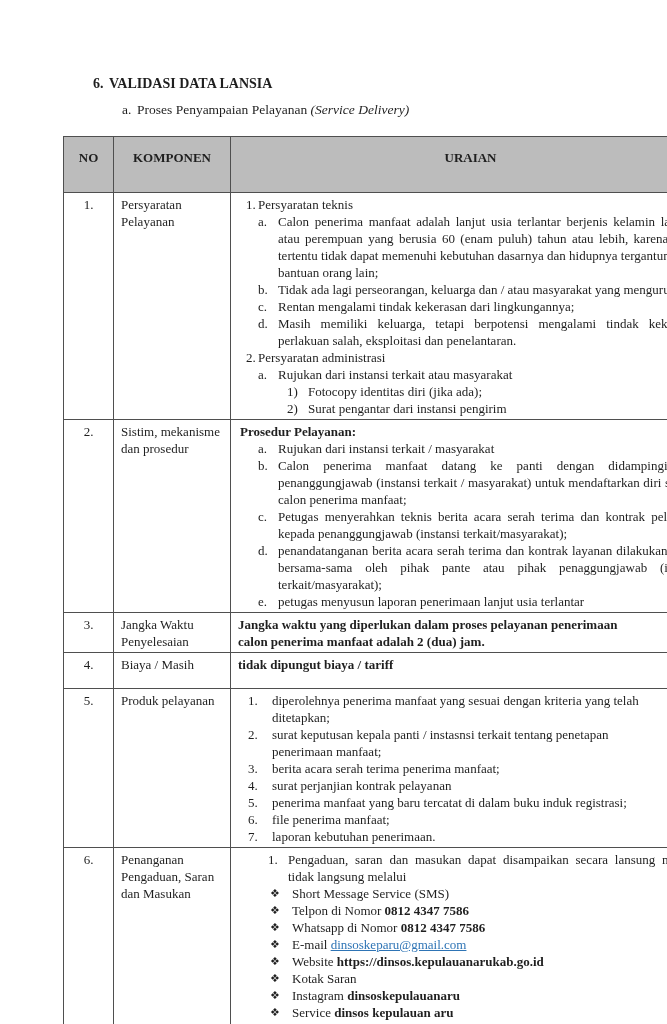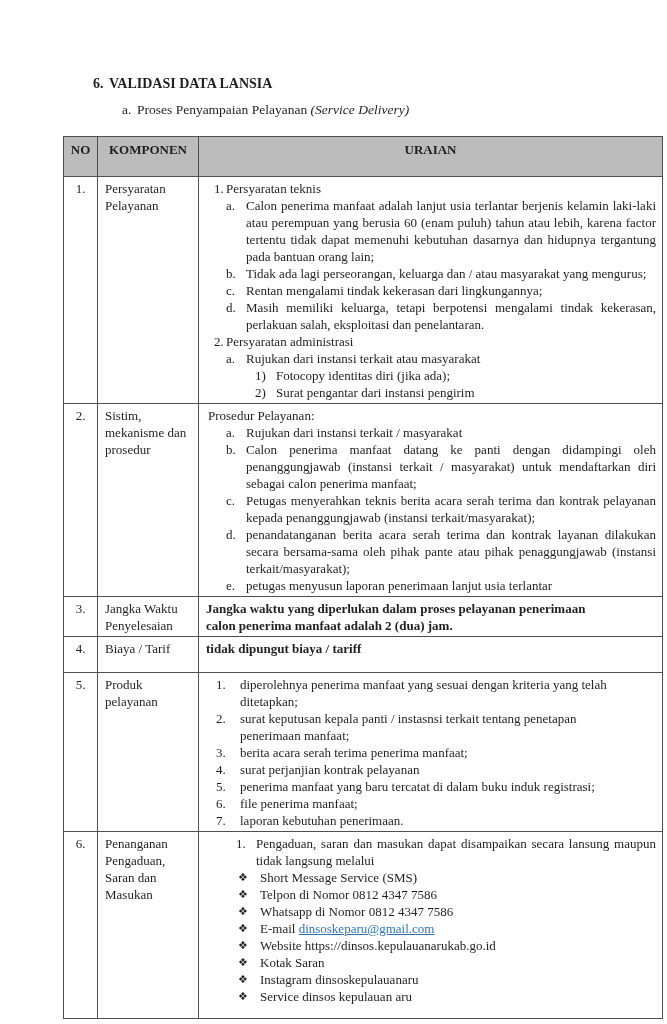--- a/index.html
+++ b/index.html
@@ -40,37 +40,37 @@
   }
   th.c-no{width:25px;}
   th.c-komp{width:92px;}
   th.c-ura{width:455px;}
   thead th{
     background:var(--header-bg);
     font-weight:bold;
     text-align:center;
     height:31px;
     vertical-align:middle;
-    padding:4px;
+    padding:12px;
   }
   tbody tr:nth-child(1){height:210px;}
   tbody tr:nth-child(2){height:168px;}
   tbody tr:nth-child(3){height:30px;}
   tbody tr:nth-child(4){height:36px;}
   tbody tr:nth-child(5){height:152px;}
   tbody tr:nth-child(6){height:187px;}
   td.no{text-align:center;padding-top:3px;}
   td.komp{padding:3px 4px 2px 7px;}
   td.ura{padding:3px 6px 2px 0;}
   
   .blk{position:relative;}
   .blk .mk{position:absolute;top:0;}
   .blk.just{text-align:justify;}
   .blk.bold{font-weight:bold;}
-  .b{font-weight:normal;}
+  .b{font-weight:bold;}
   .p  {padding-left:7px;font-weight:bold;}
   .h  {padding-left:9px;}
   .n1 {padding-left:27px;} .n1>.mk{left:15px;}
   .n2 {padding-left:47px;} .n2>.mk{left:27px;}
   .n3 {padding-left:77px;} .n3>.mk{left:56px;}
   .n5 {padding-left:41px;max-width:420px;box-sizing:border-box;} .n5>.mk{left:17px;}
   .n6 {padding-left:57px;} .n6>.mk{left:37px;}
   .b6 {padding-left:61px;} .b6>.mk{left:39px;font-family:"DejaVu Sans",sans-serif;font-size:11px;}
   .w390{max-width:398px;box-sizing:border-box;}
   a.doclink{color:var(--link);cursor:pointer;}
@@ -126,21 +126,21 @@
         </tr>
         <tr>
           <td class="no">3.</td>
           <td class="komp">Jangka Waktu Penyelesaian</td>
           <td class="ura">
             <div class="blk p w390"><span>Jangka waktu yang diperlukan dalam proses pelayanan penerimaan calon penerima manfaat adalah 2 (dua) jam.</span></div>
           </td>
         </tr>
         <tr>
           <td class="no">4.</td>
-          <td class="komp">Biaya / Tarif</td>
+          <td class="komp">Biaya / Masih</td>
           <td class="ura">
             <div class="blk p"><span>tidak dipungut  biaya / tariff</span></div>
           </td>
         </tr>
         <tr>
           <td class="no">5.</td>
           <td class="komp">Produk pelayanan</td>
           <td class="ura">
             <div class="blk n5"><span class="mk">1.</span><span>diperolehnya penerima manfaat yang sesuai dengan kriteria yang telah ditetapkan;</span></div>
             <div class="blk n5"><span class="mk">2.</span><span>surat keputusan kepala panti / instasnsi terkait tentang penetapan penerimaan manfaat;</span></div>

